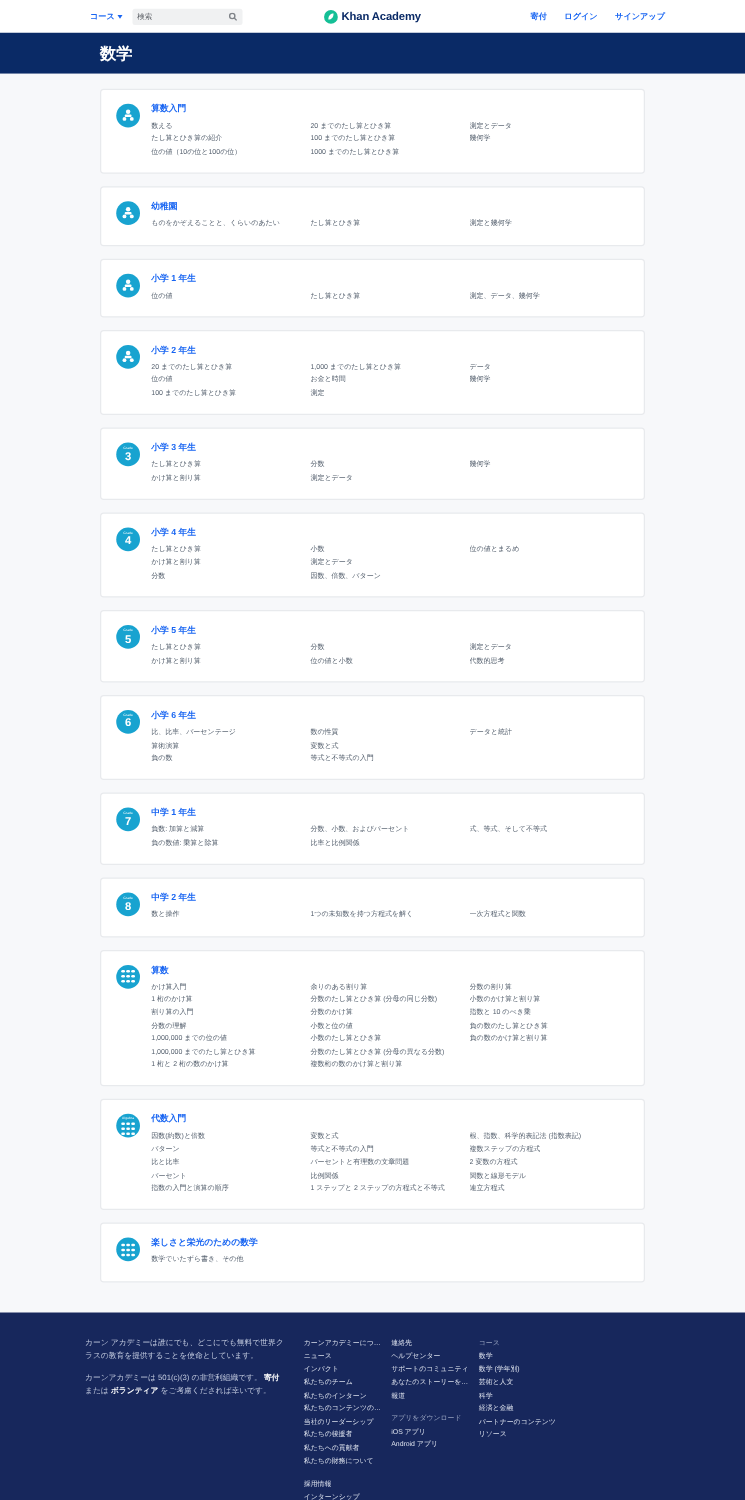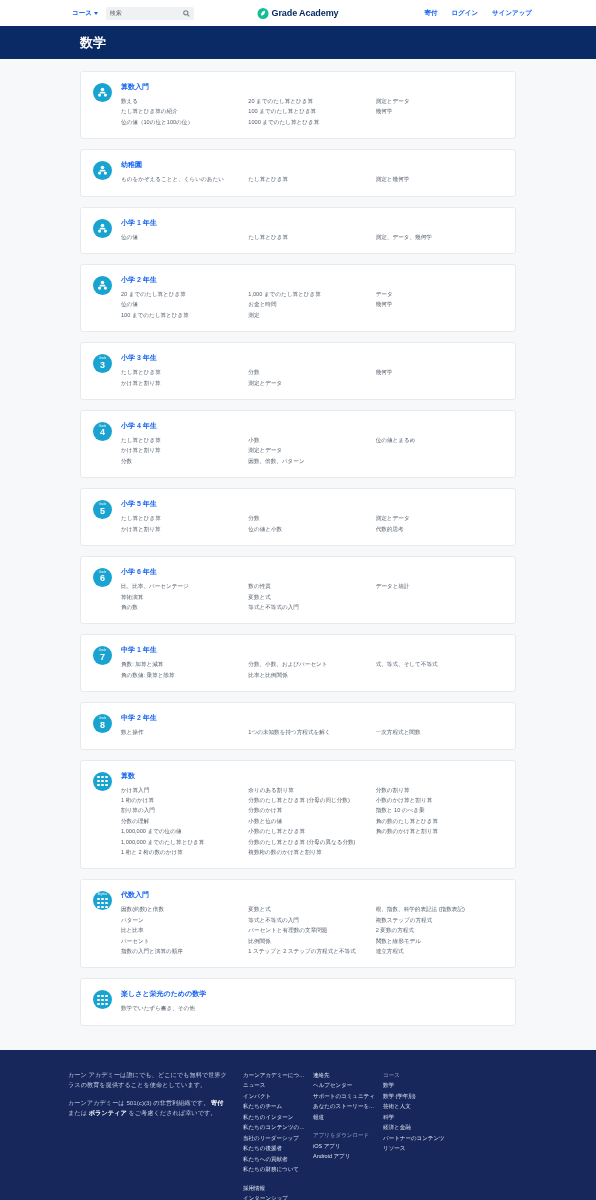--- a/index.html
+++ b/index.html
@@ -116,21 +116,21 @@
       </svg>
     </div>
   </div>
 
   <div class="brand">
     <span class="brand-leaf">
       <svg viewBox="0 0 10 10">
           <path d="M2 8 C2 3 5 1 8 1 C8 5 6 8 2 8 Z" fill="#fff"></path>
         </svg>
     </span>
-    <span class="brand-name">Grade Academy</span>
+    <span class="brand-name">Khan Academy</span>
   </div>
 
   <div class="nav-right">
     <a href="#">寄付</a>
     <a href="#">ログイン</a>
     <a href="#">サインアップ</a>
   </div>
 </div>
 
 <div class="banner">

